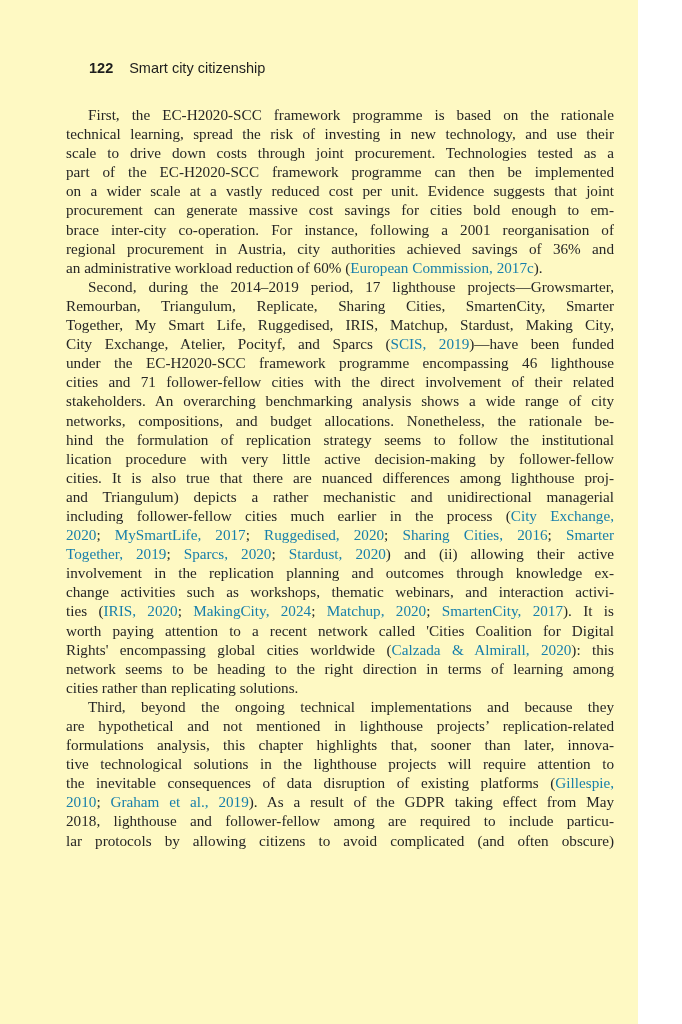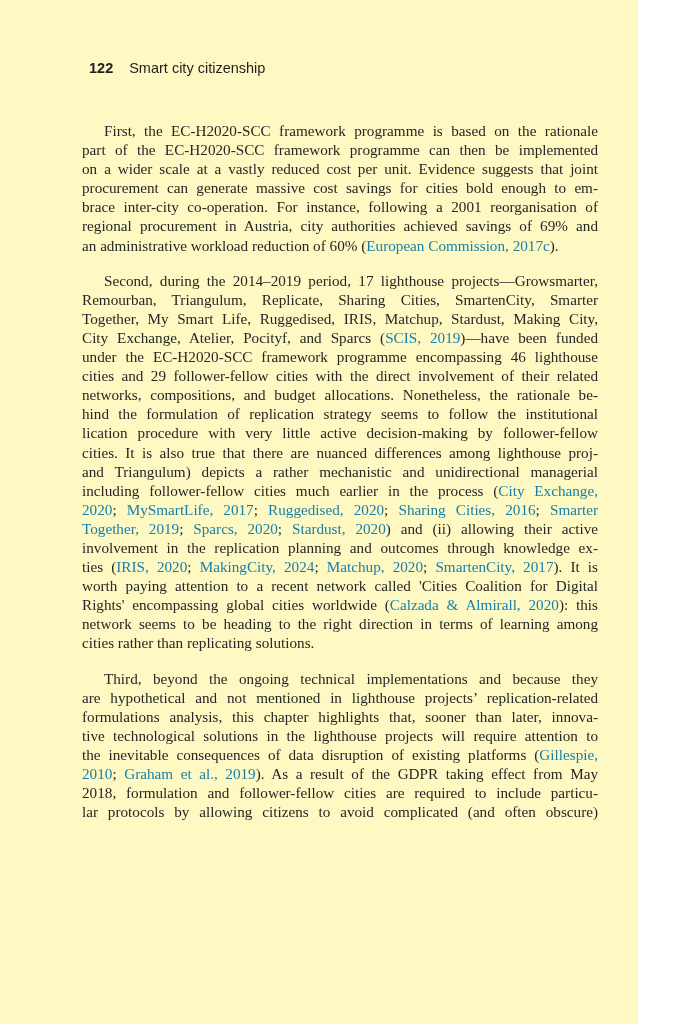--- a/index.html
+++ b/index.html
@@ -27,21 +27,21 @@
   }
   .body-text {
     position: absolute;
     top: 105px;
     left: 66px;
     width: 548px;
     font-size: 15.2px;
     line-height: 19.1px;
     color: #262626;
   }
-  .para { margin: 16px; padding: 0; }
+  .para { margin: 0; padding: 0; }
   .line {
     height: 19.1px;
     overflow: hidden;
     text-align: justify;
     text-align-last: justify;
     white-space: normal;
   }
   .line.no-just { text-align-last: left; }
   .line.indent { text-indent: 22px; }
   .cite { color: #177fab; cursor: pointer; }
@@ -49,53 +49,57 @@
 </head>
 <body>
 
 <div class="page">
   <div class="running-head">
     <span class="folio">122</span><span class="head-title">Smart city citizenship</span>
   </div>
   <div class="body-text">
       <div class="para">
         <div class="line indent"><span>First, the EC-H2020-SCC framework programme is based on the rationale</span></div>
+        <div class="line"><span>technical learning, spread the risk of investing in new technology, and use their</span></div>
+        <div class="line"><span>scale to drive down costs through joint procurement. Technologies tested as a</span></div>
         <div class="line"><span>part of the EC-H2020-SCC framework programme can then be implemented</span></div>
         <div class="line"><span>on a wider scale at a vastly reduced cost per unit. Evidence suggests that joint</span></div>
         <div class="line"><span>procurement can generate massive cost savings for cities bold enough to em-</span></div>
         <div class="line"><span>brace inter-city co-operation. For instance, following a 2001 reorganisation of</span></div>
-        <div class="line"><span>regional procurement in Austria, city authorities achieved savings of 69% and</span></div>
+        <div class="line"><span>regional procurement in Austria, city authorities achieved savings of 36% and</span></div>
         <div class="line no-just"><span>an administrative workload reduction of 60% (</span><span class="cite">European Commission, 2017c</span><span>).</span></div>
       </div>
       <div class="para">
         <div class="line indent"><span>Second, during the 2014–2019 period, 17 lighthouse projects—Growsmarter,</span></div>
         <div class="line"><span>Remourban, Triangulum, Replicate, Sharing Cities, SmartenCity, Smarter</span></div>
         <div class="line"><span>Together, My Smart Life, Ruggedised, IRIS, Matchup, Stardust, Making City,</span></div>
         <div class="line"><span>City Exchange, Atelier, Pocityf, and Sparcs (</span><span class="cite">SCIS, 2019</span><span>)—have been funded</span></div>
         <div class="line"><span>under the EC-H2020-SCC framework programme encompassing 46 lighthouse</span></div>
-        <div class="line"><span>cities and 29 follower-fellow cities with the direct involvement of their related</span></div>
+        <div class="line"><span>cities and 71 follower-fellow cities with the direct involvement of their related</span></div>
+        <div class="line"><span>stakeholders. An overarching benchmarking analysis shows a wide range of city</span></div>
         <div class="line"><span>networks, compositions, and budget allocations. Nonetheless, the rationale be-</span></div>
         <div class="line"><span>hind the formulation of replication strategy seems to follow the institutional</span></div>
         <div class="line"><span>lication procedure with very little active decision-making by follower-fellow</span></div>
         <div class="line"><span>cities. It is also true that there are nuanced differences among lighthouse proj-</span></div>
         <div class="line"><span>and Triangulum) depicts a rather mechanistic and unidirectional managerial</span></div>
         <div class="line"><span>including follower-fellow cities much earlier in the process (</span><span class="cite">City Exchange,</span></div>
         <div class="line"><span class="cite">2020</span><span>; </span><span class="cite">MySmartLife, 2017</span><span>; </span><span class="cite">Ruggedised, 2020</span><span>; </span><span class="cite">Sharing Cities, 2016</span><span>; </span><span class="cite">Smarter</span></div>
         <div class="line"><span class="cite">Together, 2019</span><span>; </span><span class="cite">Sparcs, 2020</span><span>; </span><span class="cite">Stardust, 2020</span><span>) and (ii) allowing their active</span></div>
         <div class="line"><span>involvement in the replication planning and outcomes through knowledge ex-</span></div>
+        <div class="line"><span>change activities such as workshops, thematic webinars, and interaction activi-</span></div>
         <div class="line"><span>ties (</span><span class="cite">IRIS, 2020</span><span>; </span><span class="cite">MakingCity, 2024</span><span>; </span><span class="cite">Matchup, 2020</span><span>; </span><span class="cite">SmartenCity, 2017</span><span>). It is</span></div>
         <div class="line"><span>worth paying attention to a recent network called 'Cities Coalition for Digital</span></div>
         <div class="line"><span>Rights' encompassing global cities worldwide (</span><span class="cite">Calzada &amp; Almirall, 2020</span><span>): this</span></div>
         <div class="line"><span>network seems to be heading to the right direction in terms of learning among</span></div>
         <div class="line no-just"><span>cities rather than replicating solutions.</span></div>
       </div>
       <div class="para">
         <div class="line indent"><span>Third, beyond the ongoing technical implementations and because they</span></div>
         <div class="line"><span>are hypothetical and not mentioned in lighthouse projects’ replication-related</span></div>
         <div class="line"><span>formulations analysis, this chapter highlights that, sooner than later, innova-</span></div>
         <div class="line"><span>tive technological solutions in the lighthouse projects will require attention to</span></div>
         <div class="line"><span>the inevitable consequences of data disruption of existing platforms (</span><span class="cite">Gillespie,</span></div>
         <div class="line"><span class="cite">2010</span><span>; </span><span class="cite">Graham et al., 2019</span><span>). As a result of the GDPR taking effect from May</span></div>
-        <div class="line"><span>2018, formulation and follower-fellow cities are required to include particu-</span></div>
+        <div class="line"><span>2018, lighthouse and follower-fellow among are required to include particu-</span></div>
         <div class="line"><span>lar protocols by allowing citizens to avoid complicated (and often obscure)</span></div>
       </div>
     </div>
 </div>
 
 </body></html>

